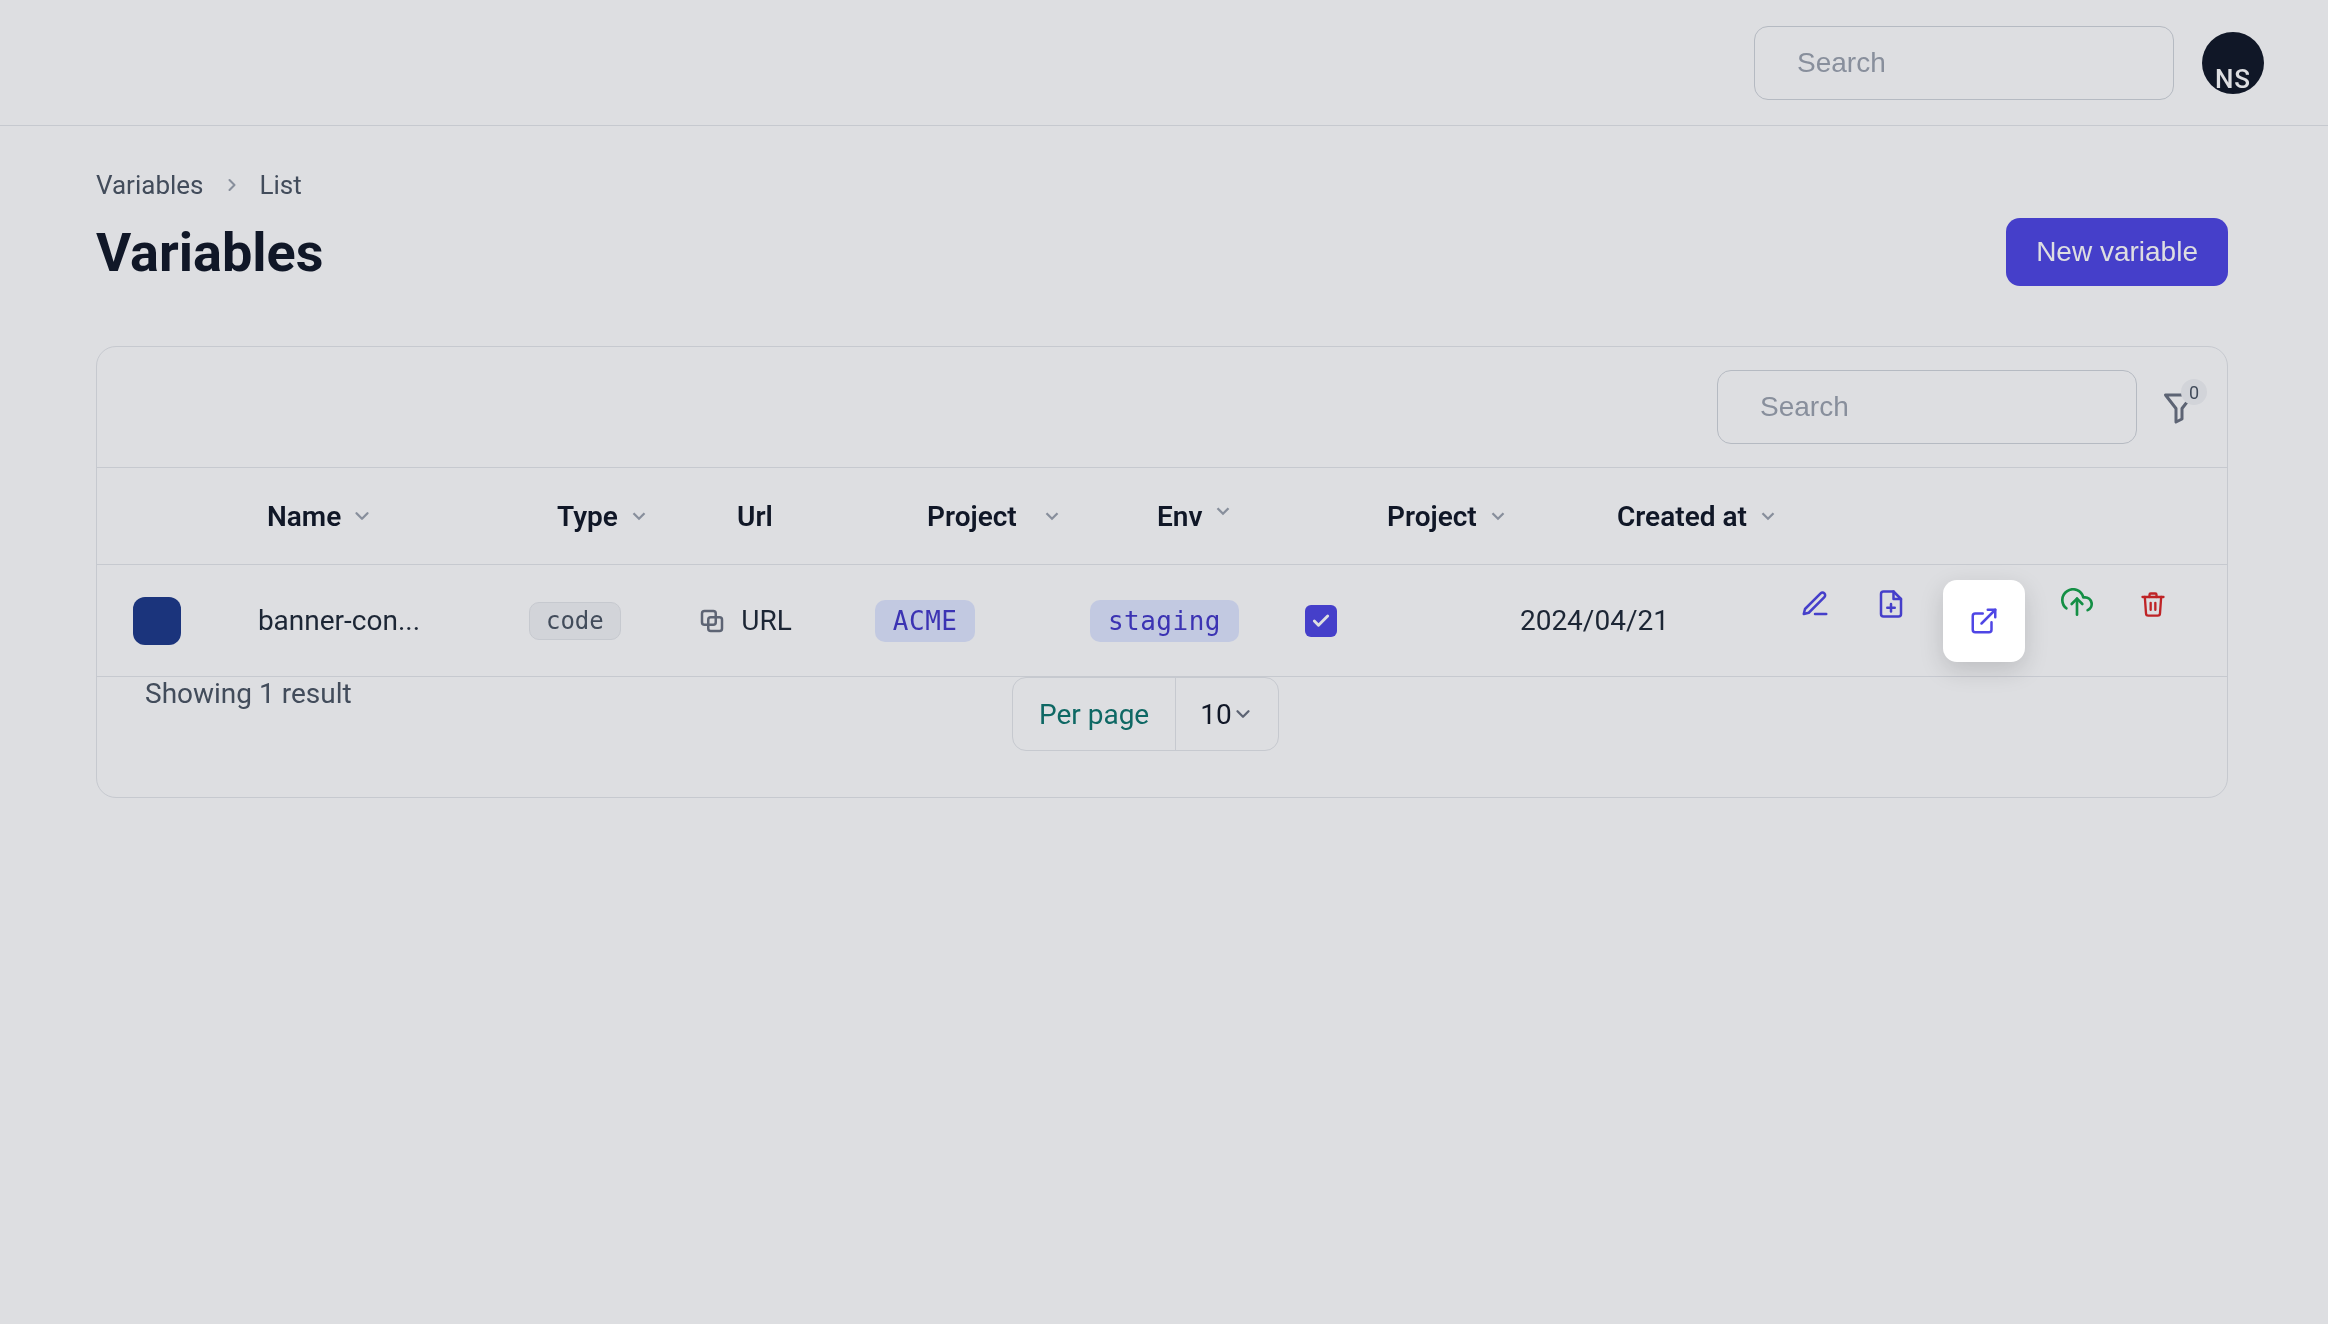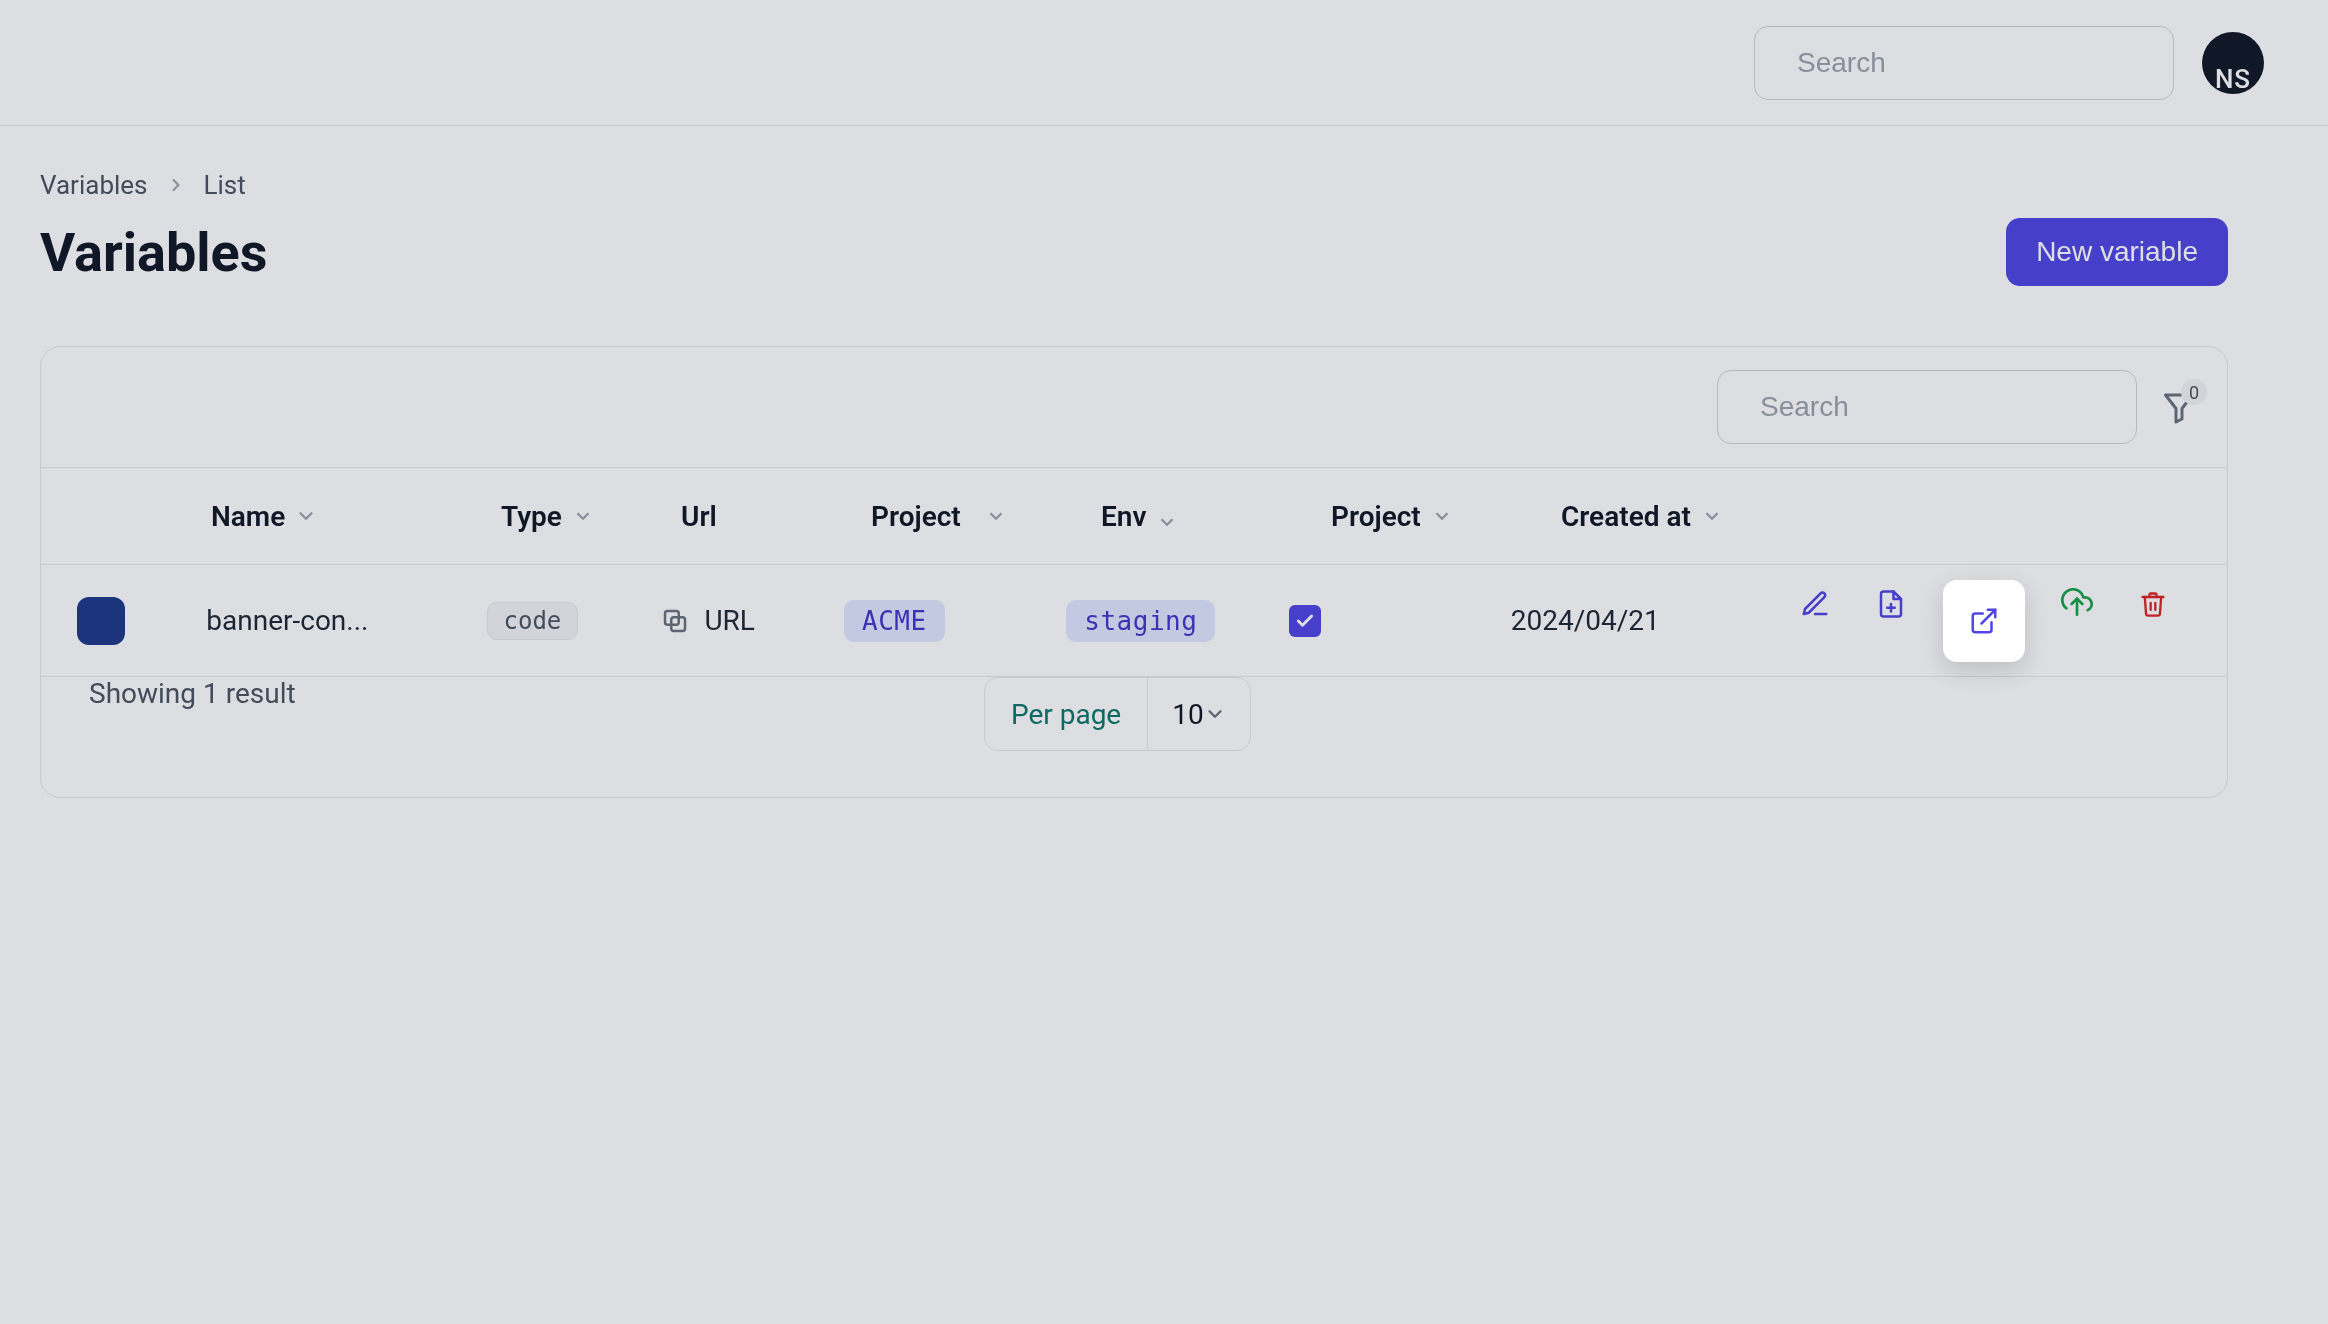--- a/index.html
+++ b/index.html
@@ -50,21 +50,21 @@
     display: flex;
     align-items: flex-end;
     justify-content: center;
     font-size: 26px;
     font-weight: 500;
     letter-spacing: 1px;
   }
 
   
   .content {
-    padding: 44px 100px 0 40px;
+    padding: 44px 100px 0 96px;
   }
   .breadcrumb {
     display: flex;
     align-items: center;
     gap: 18px;
     font-size: 26px;
     color: #374151;
   }
   .breadcrumb .crumb { color: #4b5563; }
   .breadcrumb .chev { color: #9ca3af; }
@@ -148,21 +148,21 @@
     padding: 0 30px 0 30px;
     font-size: 28px;
     font-weight: 600;
     color: #111827;
   }
   .col-sel  { width: 140px; }
   .col-name { width: 290px; display:flex; align-items:center; gap:10px;}
   .col-type { width: 180px; display:flex; align-items:center; gap:10px;}
   .col-url  { width: 190px; }
   .col-proj { width: 230px; display:flex; align-items:center; gap:24px;}
-  .col-env  { width: 230px; display:flex; align-items:flex-end; gap:10px;}
+  .col-env  { width: 230px; display:flex; align-items:flex-start; gap:10px;}
   .col-en   { width: 230px; display:flex; align-items:center; gap:10px;}
   .col-date { width: 290px; display:flex; align-items:center; gap:10px;}
   .col-act  { flex:1; display:flex; justify-content:flex-end; gap:28px; padding-right:20px; }
 
   .tbody-row {
     display: flex;
     align-items: center;
     height: 112px;
     border-bottom: 1px solid #e5e7eb;
     padding: 0 30px;

